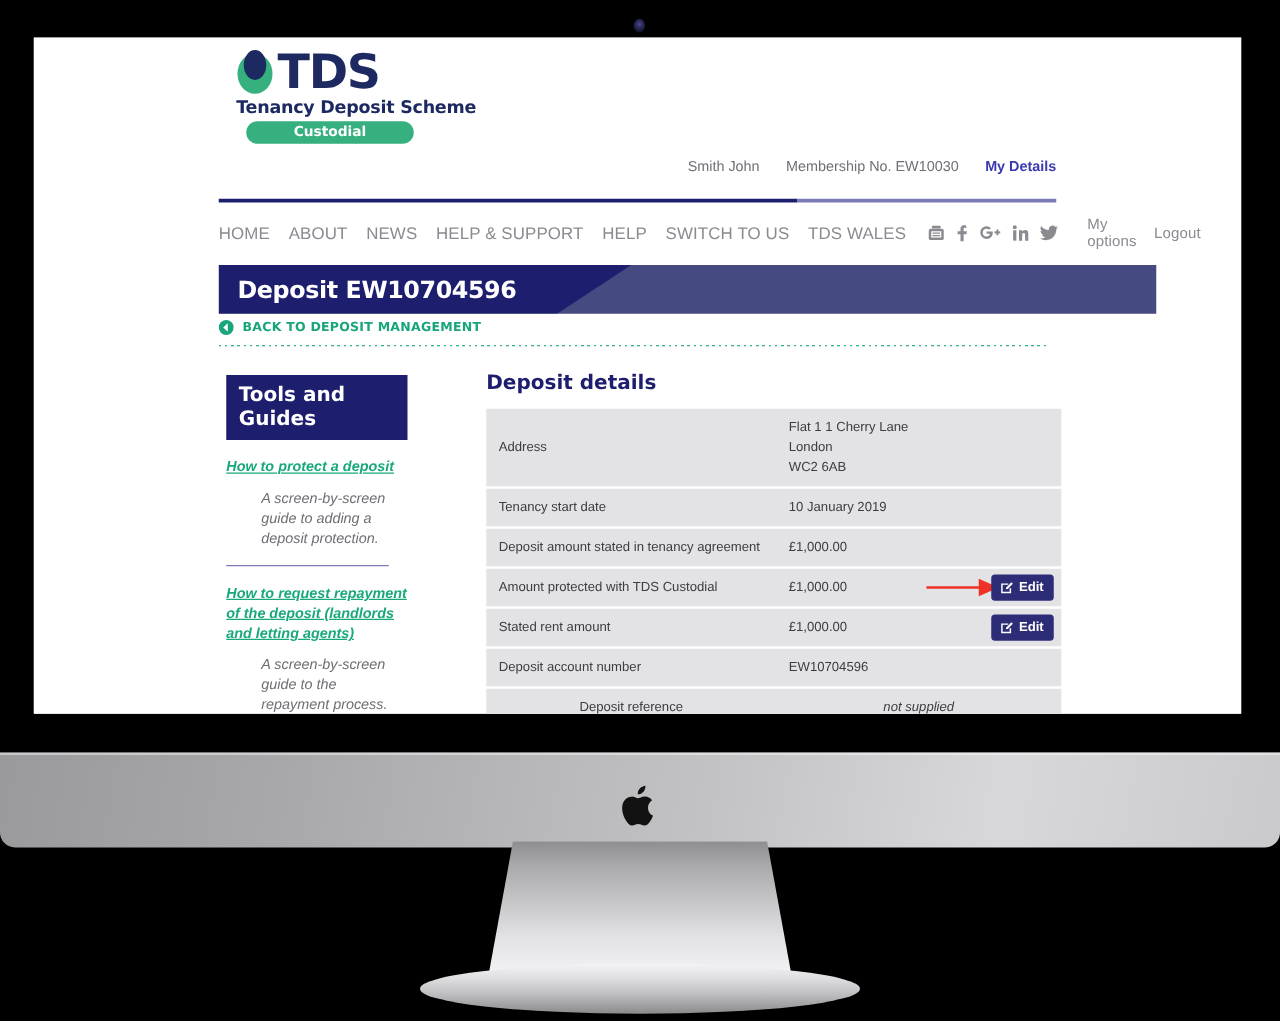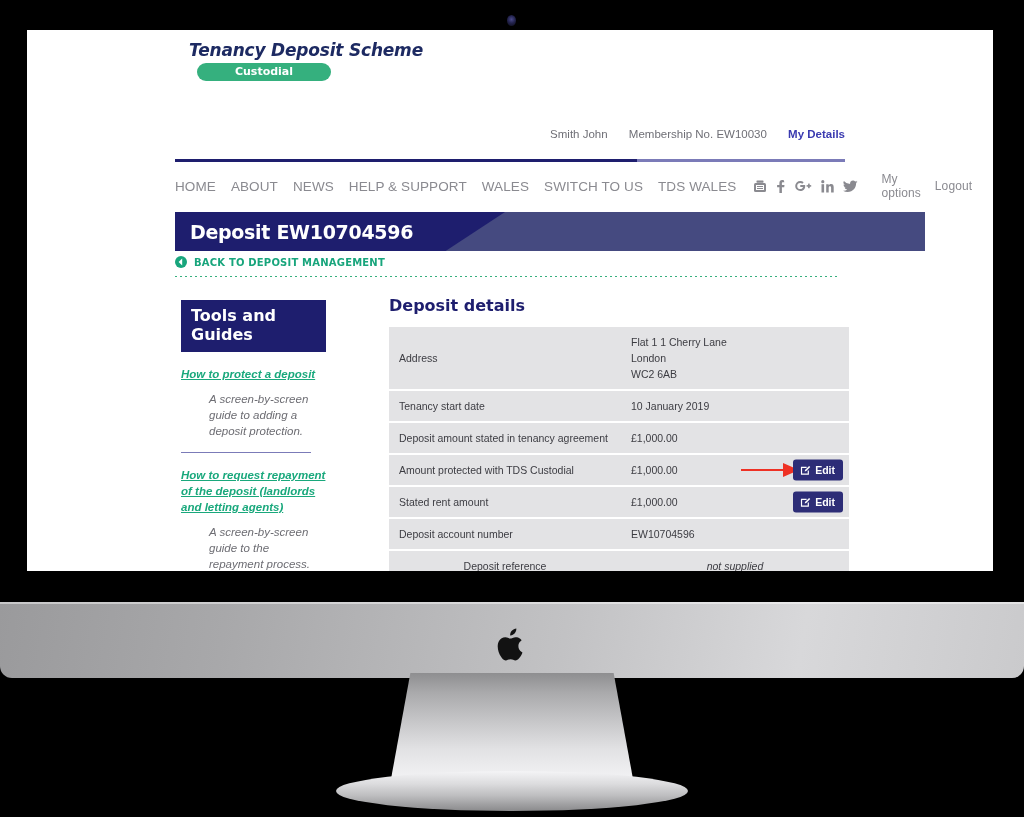--- a/index.html
+++ b/index.html
@@ -60,22 +60,22 @@
 
   
   .logo-wrap { position: absolute; left: 14px; top: 8px; width: 150px; text-align: center; }
   .logo-row { display: flex; align-items: center; justify-content: flex-start; }
   .logo-mark { width: 32px; height: 38px; flex: none; }
   .logo-tds {
     font-family: "DejaVu Sans", sans-serif; font-weight: bold; font-size: 38px;
     color: #1d2a62; letter-spacing: -1px; line-height: 38px; margin-left: 1px;
   }
   .logo-sub {
-    font-family: "DejaVu Sans", sans-serif; font-weight: bold; font-size: 17px;
-    color: #1d2a62; margin-top: 2px; letter-spacing: -0.2px; white-space: nowrap; font-style: italic;
+    font-family: "DejaVu Sans", sans-serif; font-weight: bold; font-size: 14px;
+    color: #1d2a62; margin-top: 2px; letter-spacing: -0.2px; white-space: nowrap;
   }
   .logo-badge {
     margin-top: 3px; background: #35b07e; color: #fff; border-radius: 11px;
     font-family: "DejaVu Sans", sans-serif; font-weight: bold; font-size: 11px;
     padding: 2px 0 3px; width: 134px; margin-left: auto; margin-right: auto;
   }
 
   
   .userbar {
     position: absolute; right: 0; top: 98px;
@@ -174,37 +174,44 @@
 
 <div id="stage">
 
   <div class="webcam"></div>
 
   <div class="screen">
     <div class="page">
       <div class="container">
 
         <div class="logo-wrap">
+          <div class="logo-row">
+            <svg class="logo-mark" viewBox="0 0 32 38">
+              <ellipse cx="15" cy="21" rx="14" ry="16" fill="#35b07e"></ellipse>
+              <ellipse cx="15" cy="14" rx="9" ry="12" fill="#1d2a62"></ellipse>
+            </svg>
+            <div class="logo-tds">TDS</div>
+          </div>
           <div class="logo-sub">Tenancy Deposit Scheme</div>
           <div class="logo-badge">Custodial</div>
         </div>
 
         <div class="userbar">
           <span>Smith John</span>
           <span>Membership No. EW10030</span>
           <span class="my-details">My Details</span>
         </div>
 
         <div class="navrule"></div>
         <div class="nav">
           <div class="item">HOME</div>
           <div class="item">ABOUT</div>
           <div class="item">NEWS</div>
           <div class="item">HELP &amp; SUPPORT</div>
-          <div class="item">WALES</div>
+          <div class="item">HELP</div>
           <div class="item">SWITCH TO US</div>
           <div class="item">TDS WALES</div>
 
           <div class="social">
             <svg width="14" height="13" viewBox="0 0 14 13">
               <rect x="1" y="3" width="12" height="9" rx="1.5" fill="#8a8a90"></rect>
               <rect x="3.5" y="0.5" width="7" height="2.2" rx="0.6" fill="#8a8a90"></rect>
               <rect x="3" y="5" width="8" height="5" fill="#fff"></rect>
               <rect x="4" y="6" width="6" height="1" fill="#8a8a90"></rect>
               <rect x="4" y="8" width="6" height="1" fill="#8a8a90"></rect>

